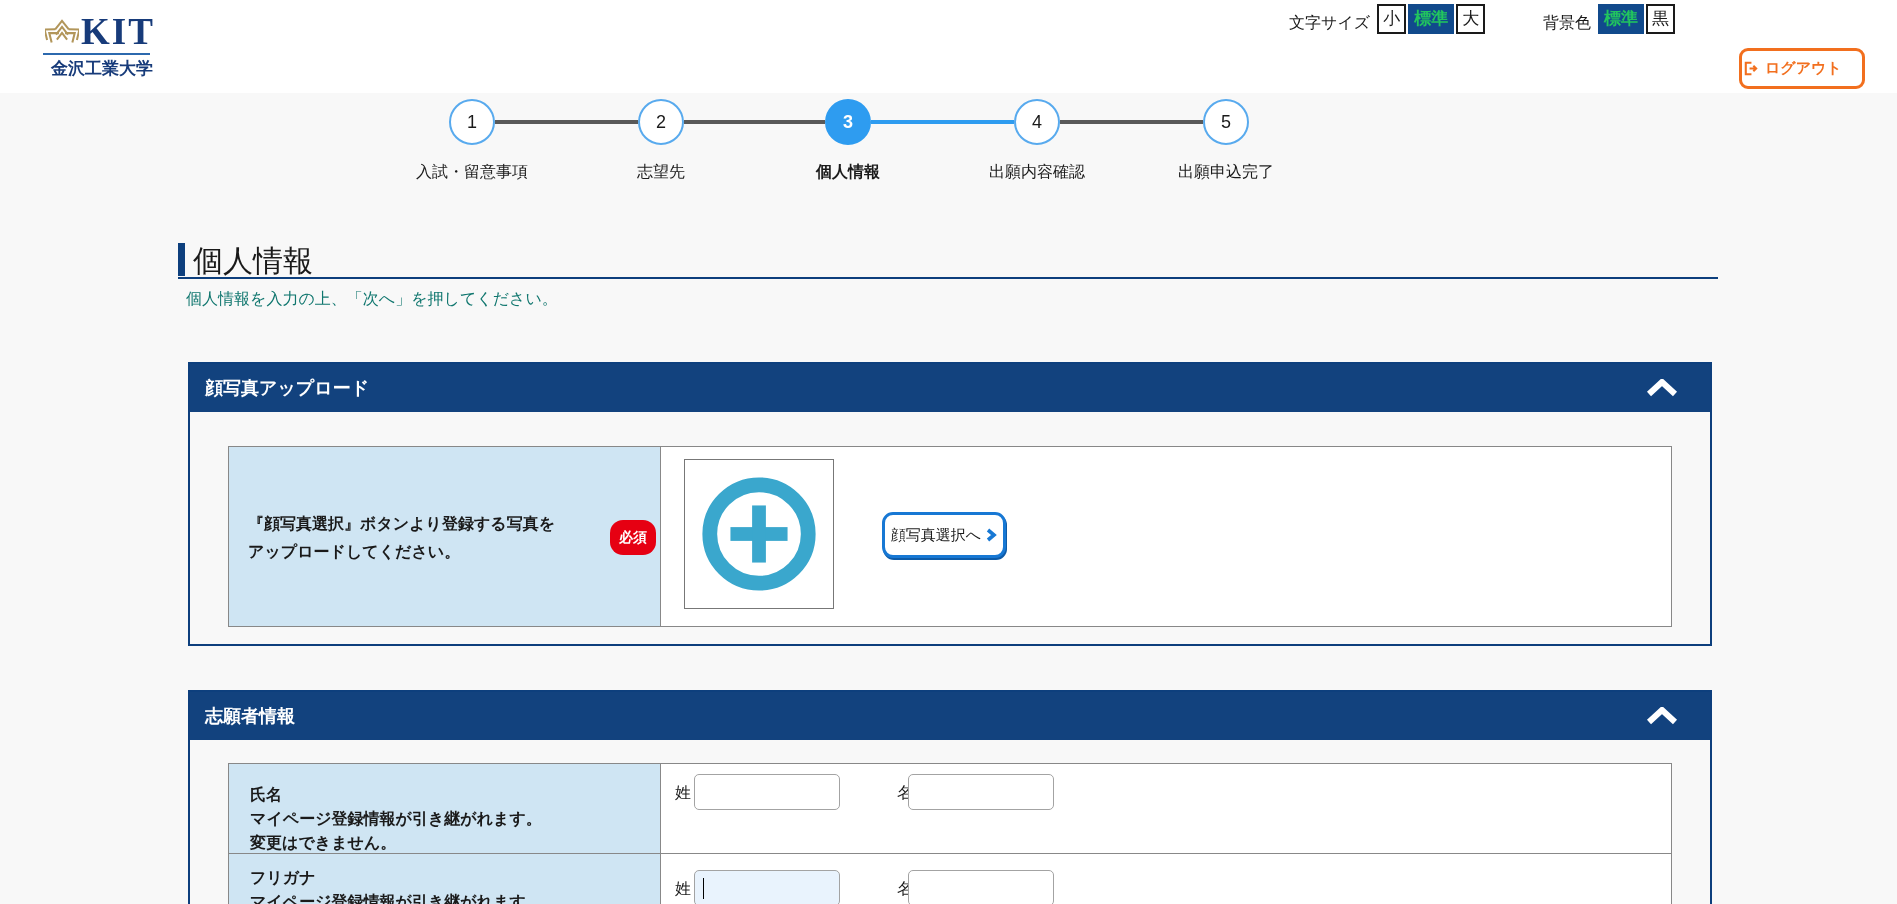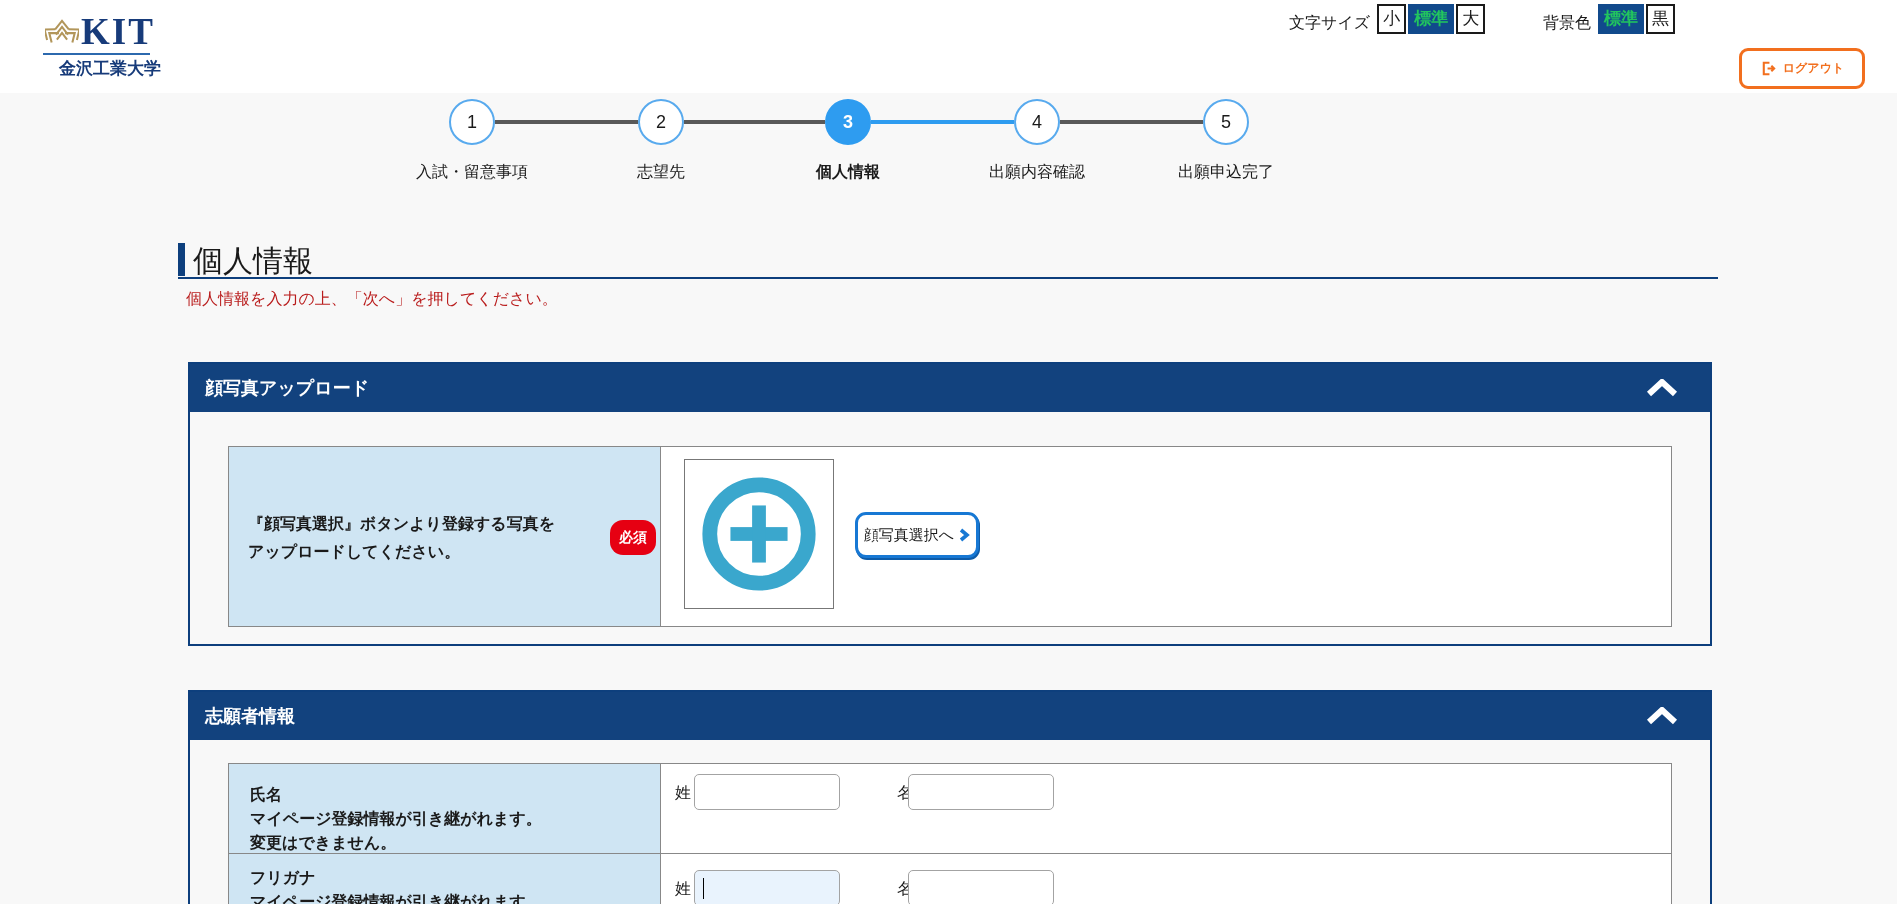--- a/index.html
+++ b/index.html
@@ -7,71 +7,71 @@
   body { font-family:"Liberation Sans","DejaVu Sans",sans-serif; color:#1a1a1a; }
   #app { position:relative; width:1897px; height:904px; background:#f8f8f8; overflow:hidden; }
 
   
   .header { position:absolute; left:0; top:0; width:1897px; height:93px; background:#ffffff; }
   .logo { position:absolute; left:10px; top:10px; width:120px; height:70px;margin-left:33px; }
   .logo-emblem { position:absolute; left:2px; top:2px; }
   .logo-kit { position:absolute; left:38px; top:2px; font-family:"Liberation Serif","DejaVu Serif",serif;
               font-weight:bold; font-size:37px; line-height:40px; color:#173b7a; letter-spacing:2px; }
   .logo-underline { position:absolute; left:0; top:43px; width:107px; height:2px; background:#2c69ae; }
-  .logo-univ { position:absolute; left:16px; top:47px; font-size:17px; font-weight:bold; color:#173b7a; white-space:nowrap; }
+  .logo-univ { position:absolute; left:8px; top:47px; font-size:17px; font-weight:bold; color:#173b7a; white-space:nowrap; }
 
   .ctl-group { position:absolute; top:3px; display:flex; align-items:center; height:32px; }
   .ctl-label { font-size:16px; color:#1a1a1a; margin-right:7px;margin-top:8px; }
   .ctl-opts { display:flex; gap:2px; }
   .ctl-opt { border:2px solid #1a1a1a; background:#ffffff; color:#1a1a1a; font-size:17px;
              line-height:24px; padding:1px 4px; min-width:26px; text-align:center; cursor:pointer; }
   .ctl-opt.selected { background:#114a8c; border-color:#114a8c; color:#22c55e;font-weight:bold; }
   .fs-group { left:1289px; }
   .bg-group { left:1543px; }
 
   .logout-btn { position:absolute; left:1739px; top:48px; width:126px; height:41px; background:#ffffff;
                 border:3px solid #f26f1e; border-radius:9px; display:flex; align-items:center;
-                justify-content:center; gap:6px; color:#f26f1e; font-size:12px; font-weight:bold; cursor:pointer; }
+                justify-content:flex-start; gap:6px; color:#f26f1e; font-size:15px; font-weight:bold; cursor:pointer; }
 
   
   .step-line { position:absolute; top:120px; height:4px; background:#595959; }
   .step-line.active { background:#2e9cf0; }
   .step-circle { position:absolute; top:99px; width:46px; height:46px; border-radius:50%;
                  background:#ffffff; border:2px solid #58aaee; color:#1a1a1a; font-size:18px;
                  display:flex; align-items:center; justify-content:center; }
   .step-circle.active { background:#2e9cf0; border-color:#2e9cf0; color:#ffffff; font-weight:bold; }
   .step-label { position:absolute; top:162px; width:220px; text-align:center; font-size:16px; color:#1a1a1a; }
   .step-label.active { font-weight:bold; }
 
   
   .title-bar { position:absolute; left:178px; top:243px; width:7px; height:33px; background:#0d3f7d; }
   .page-title { position:absolute; left:193px; top:241px; font-size:30px; color:#1a1a1a; }
   .title-rule { position:absolute; left:178px; top:277px; width:1540px; height:2px; background:#0d3f7d; }
-  .instruction { position:absolute; left:186px; top:289px; font-size:16px; color:#b91c1c; }
+  .instruction { position:absolute; left:186px; top:289px; font-size:16px; color:#0f766e; }
 
   
   .section { position:absolute; left:188px; width:1524px; border:2px solid #0d3f7d; background:#f8f8f8; }
   .section-photo { top:362px; height:284px; }
   .section-applicant { top:690px; height:320px; }
   .section-header { position:relative; height:48px; background:#12427e; display:flex; align-items:center; }
   .section-title { color:#ffffff; font-size:18px; font-weight:bold; padding-left:15px; }
   .collapse-icon { position:absolute; right:32px; top:15px; cursor:pointer; }
 
   .tbl { position:absolute; background:#ffffff; border:1px solid #888888; }
   .photo-tbl { left:38px; top:82px; width:1444px; height:181px; }
   .app-tbl { left:38px; top:71px; width:1444px; height:250px; }
   .cell-label { position:absolute; left:0; top:0; bottom:0; width:432px; background:#cfe5f3; border-right:1px solid #888888; }
 
   
   .photo-desc { position:absolute; left:19px; top:63px; font-size:16px; font-weight:bold; line-height:28px; color:#1a1a1a; }
   .req-badge { position:absolute; left:381px; top:73px; background:#e60012; color:#ffffff; font-size:14px;
                font-weight:bold; border-radius:13px; padding:9px 9px; line-height:17px; }
   .photo-box { position:absolute; left:455px; top:12px; width:150px; height:150px; background:#ffffff;
                border:1px solid #777777; display:flex; align-items:center; justify-content:center; }
-  .photo-select-btn { position:absolute; left:626px; top:65px; width:124px; height:46px; background:#ffffff;
+  .photo-select-btn { position:absolute; left:653px; top:65px; width:124px; height:46px; background:#ffffff;
                       border:3px solid #1778d4; border-radius:11px; box-shadow:1px 2px 0 #0d5ba8;
                       display:flex; align-items:center; justify-content:center; gap:5px;
                       font-size:15px; color:#1a1a1a; cursor:pointer; }
 
   
   .app-row1 { position:absolute; left:0; top:0; width:100%; height:89px; }
   .row-divider { position:absolute; left:0; top:89px; width:100%; height:1px; background:#888888; }
   .app-row2 { position:absolute; left:0; top:90px; width:100%; height:160px; }
   .row-head { font-size:16px; font-weight:bold; line-height:24px; color:#1a1a1a; position:absolute; left:21px; }
   .name-label { position:absolute; font-size:16px; color:#1a1a1a; width:20px; text-align:center; }

